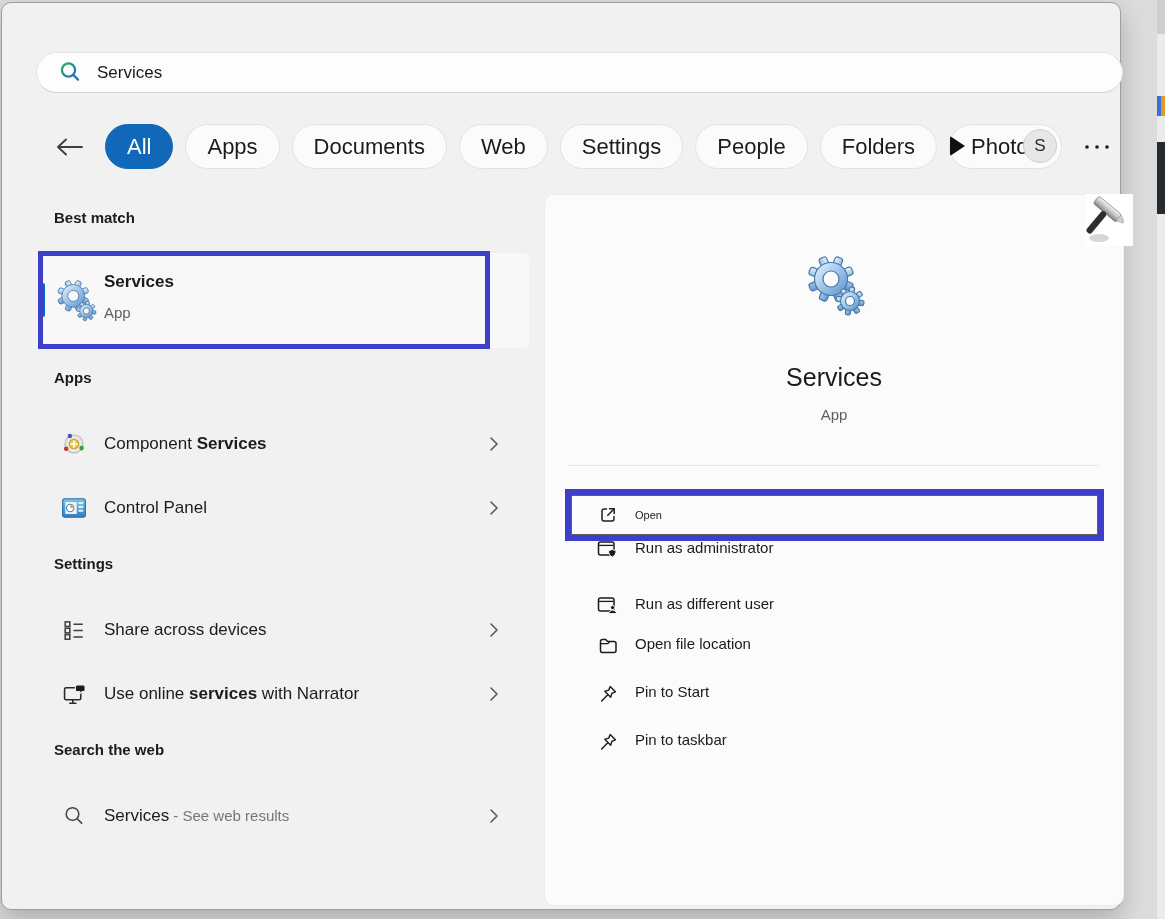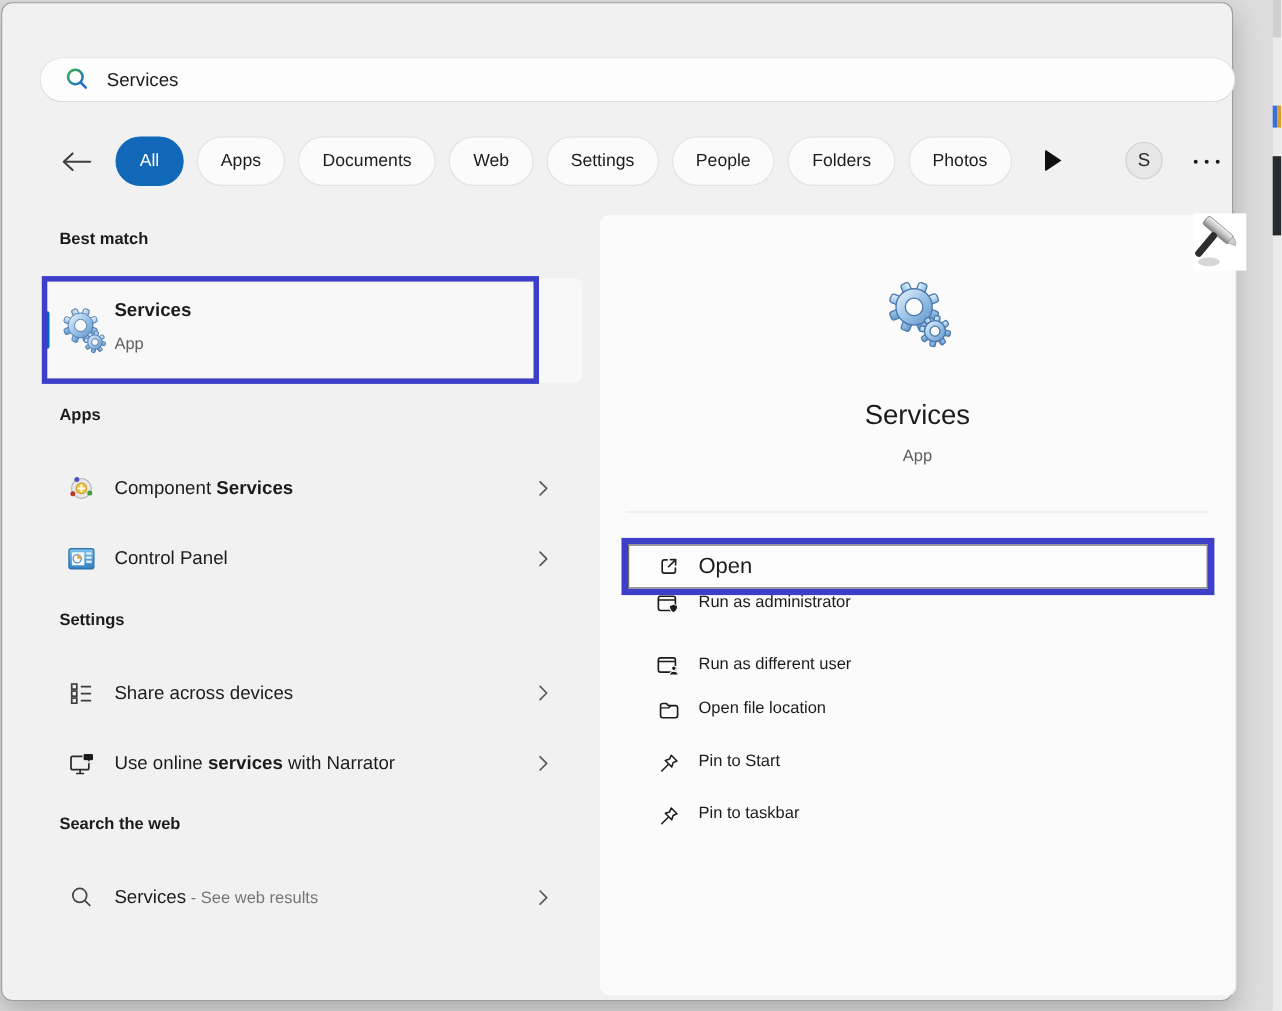--- a/index.html
+++ b/index.html
@@ -18,21 +18,21 @@
   
   .search-bar{position:absolute;left:34px;top:49px;width:1087px;height:41px;background:#fdfdfd;
               border:1px solid #e2e2e2;border-bottom-color:#d6d6d6;border-radius:21px;
               box-sizing:border-box;display:flex;align-items:center;padding-left:22px}
   .search-text{margin-left:15px;font-size:17px;color:#1a1a1a}
   
   .tabs{position:absolute;left:0;top:120px;width:1155px;height:48px}
   .back-btn{position:absolute;left:52px;top:12px;width:32px;height:24px;cursor:pointer}
   .pills{position:absolute;left:103px;top:1px;display:flex;gap:12px}
   .pill{height:45px;border-radius:23px;display:inline-flex;align-items:center;padding:0 21px;
-        font-size:16px;color:#1b1b1b;background:#fbfbfb;border:1px solid #e2e2e2;box-sizing:border-box;cursor:pointer}
+        font-size:22px;color:#1b1b1b;background:#fbfbfb;border:1px solid #e2e2e2;box-sizing:border-box;cursor:pointer}
   .pill.active{background:#1168b8;border-color:#1168b8;color:#fff}
   .play-btn{position:absolute;left:948px;top:13px;width:0;height:0;cursor:pointer;
             border-left:15px solid #101010;border-top:10px solid transparent;border-bottom:10px solid transparent;
             border-radius:2px}
   .avatar{position:absolute;left:1021px;top:6px;width:34px;height:34px;border-radius:50%;
           background:#e7e7e7;border:1px solid #d0d0d0;box-sizing:border-box;display:flex;
           align-items:center;justify-content:center;font-size:17px;color:#2a2a2a;cursor:pointer}
   .more-btn{position:absolute;left:1078px;top:12px;width:34px;height:24px;display:flex;
             align-items:center;justify-content:center;cursor:pointer}
   
@@ -61,21 +61,21 @@
   .divider{position:absolute;left:24px;right:24px;top:270px;height:1px;background:#e6e6e6}
   .action{position:absolute;left:20px;width:539px;height:48px;display:flex;align-items:flex-start;cursor:pointer}
   .a2{top:344px}.a3{top:400px}.a4{top:440px}.a5{top:488px}.a6{top:536px}
   .action .aicon{margin-left:32px;width:21px;height:21px;flex:0 0 auto;display:flex;align-items:center;justify-content:center}
   .action .alabel{margin-left:17px;font-size:15px;white-space:nowrap}
   .open-wrap{position:absolute;left:20px;top:294px;width:539px;height:52px;border:6px solid #3e3fc9;
              box-sizing:border-box;cursor:pointer}
   .open-inner{width:100%;height:100%;border:1px solid #5f5f5f;background:#fcfcfc;box-sizing:border-box;
               display:flex;align-items:center}
   .open-inner .aicon{margin-left:25px;width:21px;height:21px;display:flex;align-items:center;justify-content:center}
-  .open-inner .alabel{margin-left:17px;font-size:20px}
+  .open-inner .alabel{margin-left:17px;font-size:11px}
   
   .ann-best{position:absolute;left:36px;top:248px;width:452px;height:98px;border:5px solid #3e3fc9;
             box-sizing:border-box;pointer-events:none;z-index:6}
   
   .hammer{position:absolute;left:1083px;top:191px;width:48px;height:52px;background:#fff;z-index:7}
   svg{display:block}
 </style>
 </head>
 <body>
 

